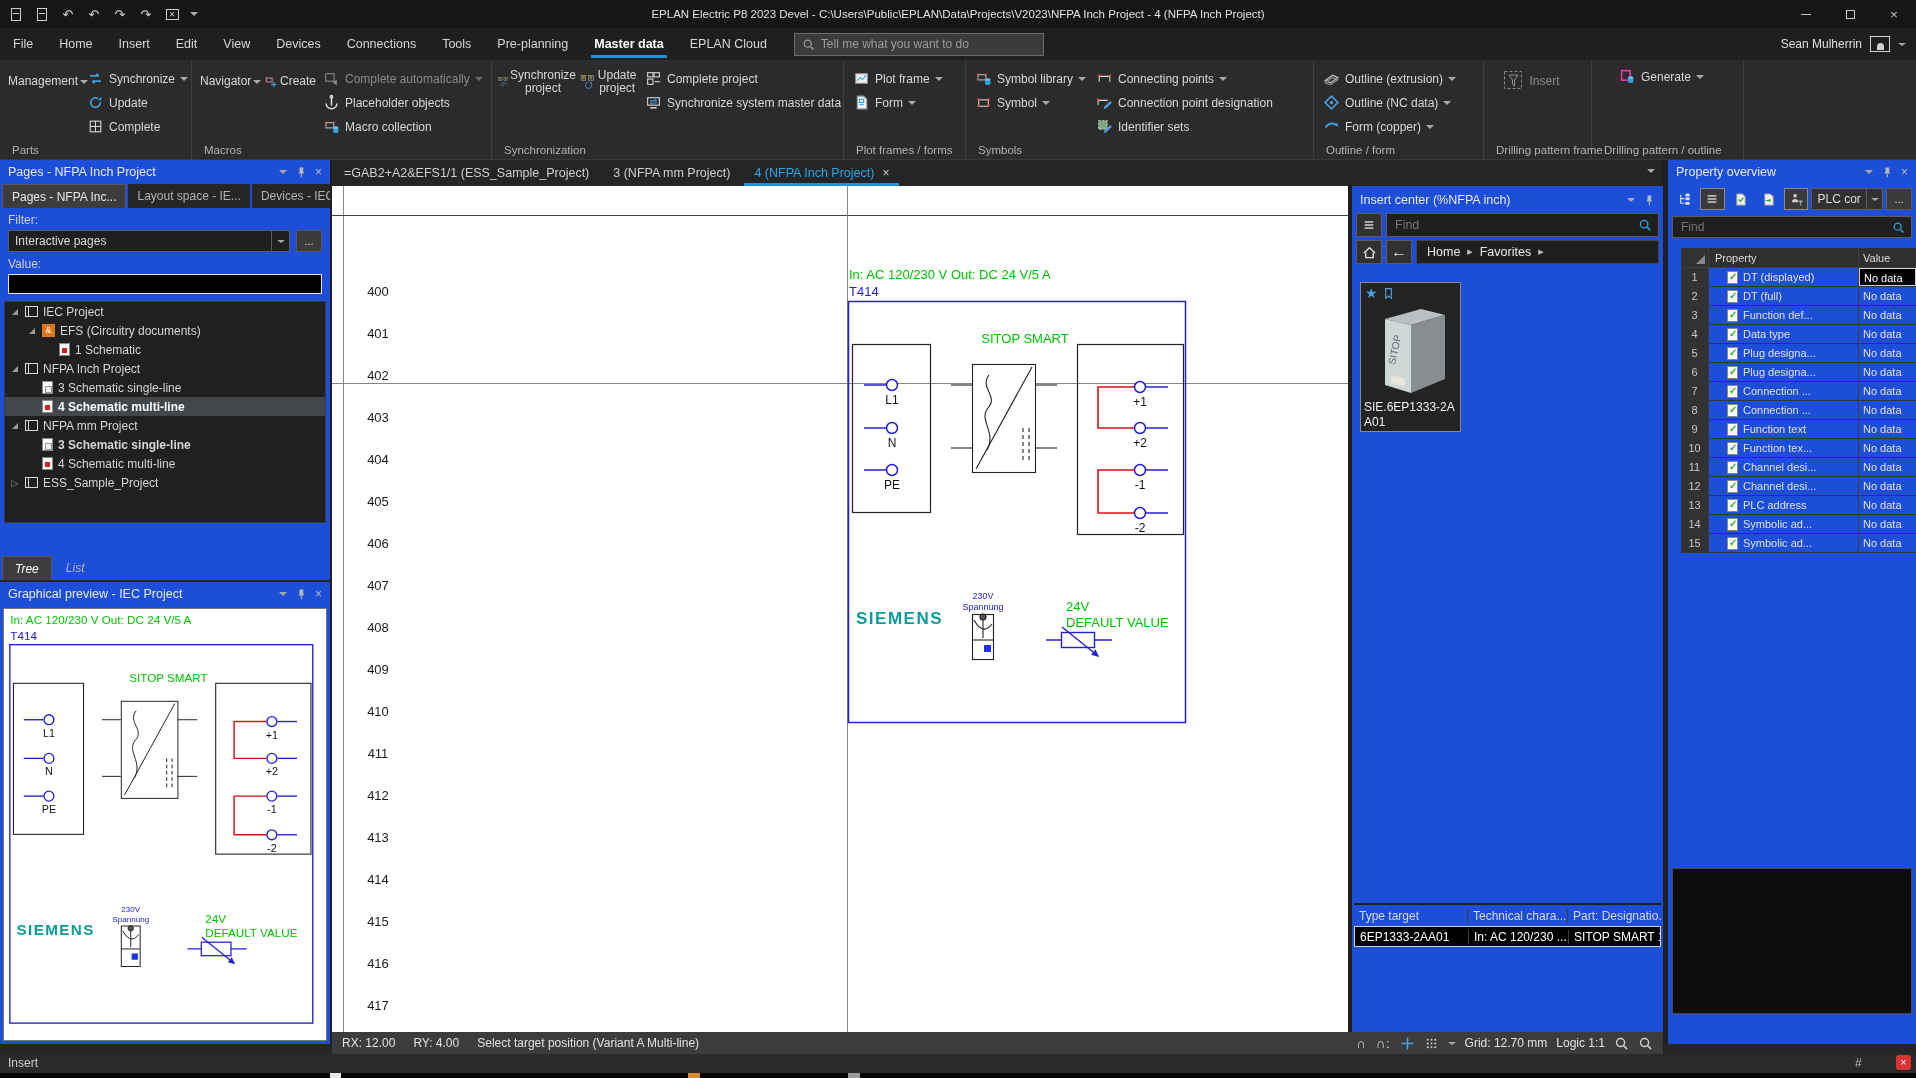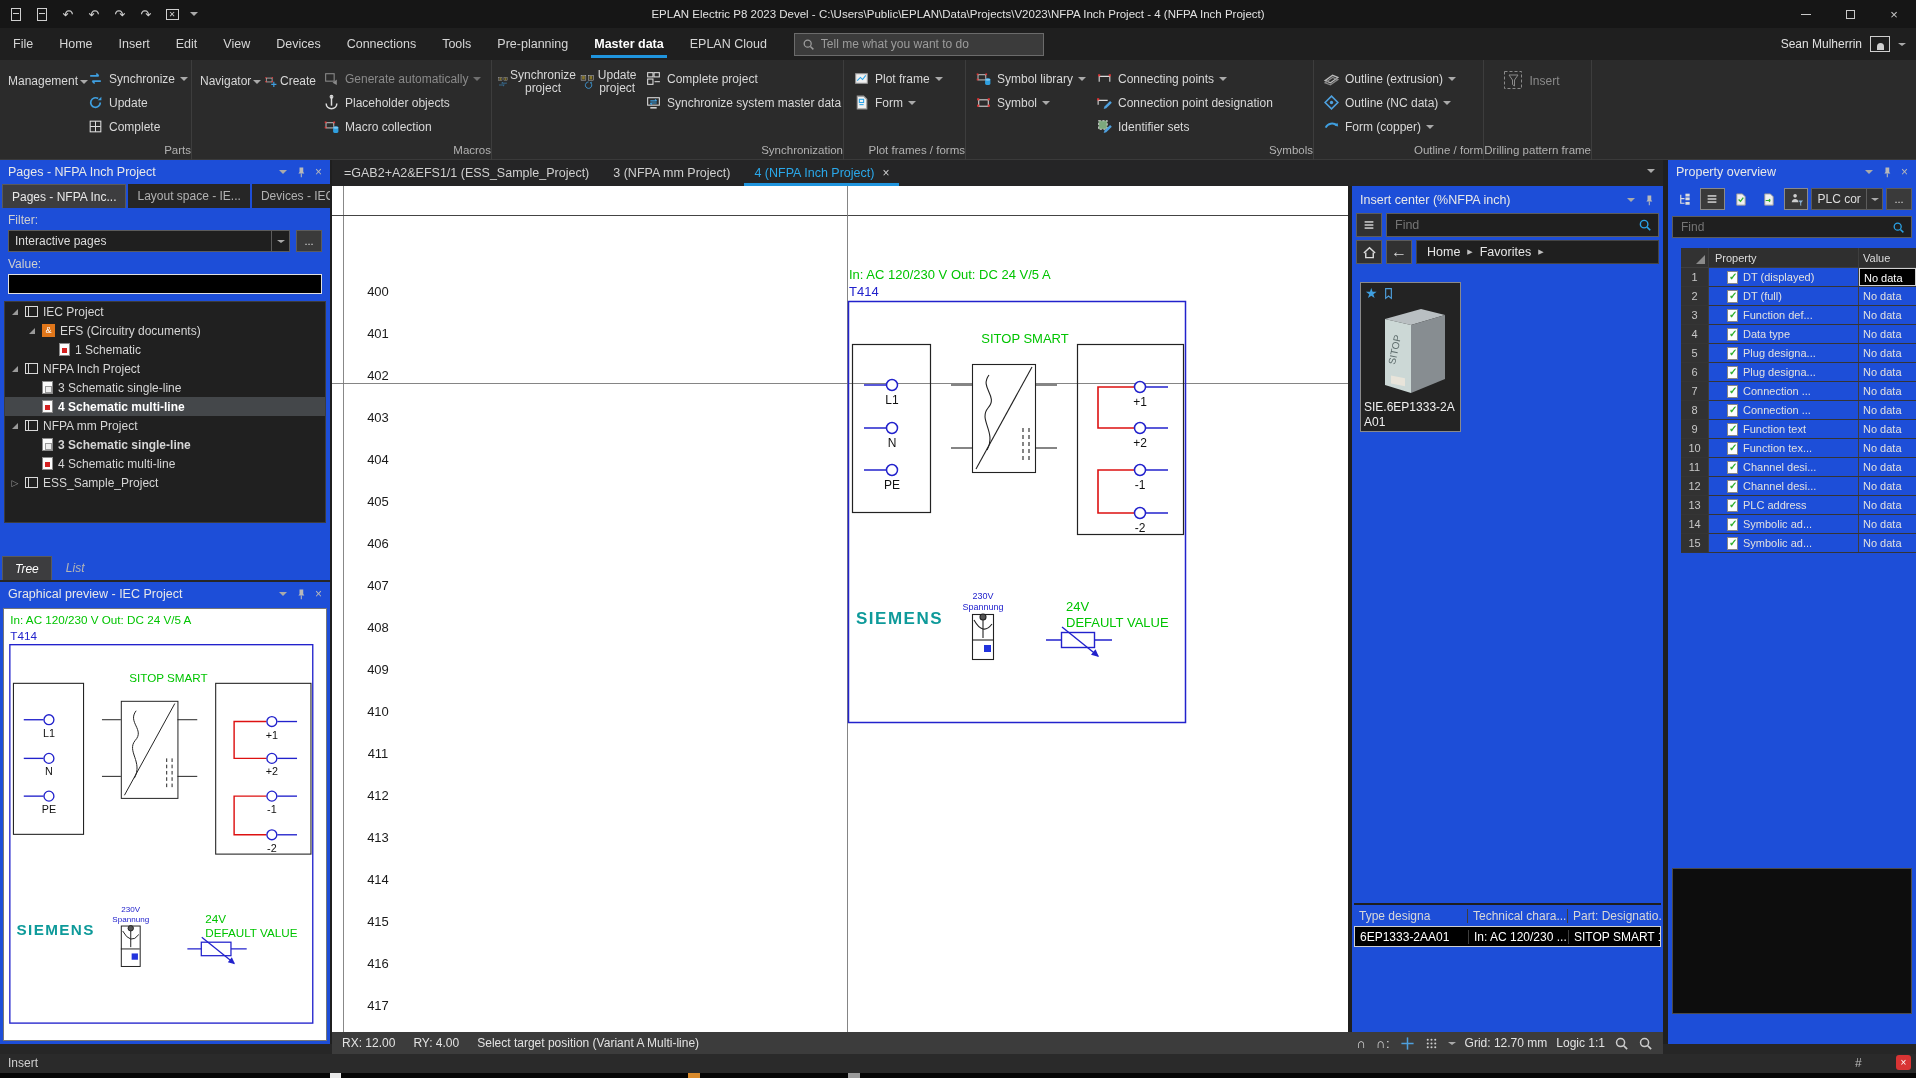--- a/index.html
+++ b/index.html
@@ -23,21 +23,21 @@
   .mtab.active{color:#fff;font-weight:bold;}
   .mtab.active::after{content:"";position:absolute;left:10px;right:10px;bottom:2px;height:3px;background:#1f94dd;}
   .tellme{margin-left:14px;width:250px;height:23px;background:#3b3b3b;border:1px solid #6b6b6b;display:flex;align-items:center;gap:6px;padding:0 7px;color:#9c9c9c;font-size:12px;}
   .userarea{position:absolute;right:10px;top:0;height:32px;display:flex;align-items:center;gap:8px;font-size:12px;color:#e0e0e0;}
   .uicon{width:20px;height:16px;border:1px solid #cfcfcf;display:flex;align-items:flex-end;justify-content:center;}
   .uicon i{width:7px;height:7px;border-radius:50% 50% 0 0;background:#cfcfcf;margin-bottom:1px;}
   
   .ribbon{position:absolute;left:0;top:60px;width:1916px;height:100px;background:#2b2b2b;border-bottom:1px solid #3a3a3a;display:flex;}
   .rgroup{height:100px;border-right:1px solid #3d3d3d;display:flex;flex-direction:column;}
   .rgc{flex:1;display:flex;align-items:flex-start;padding:5px 6px 0 6px;gap:4px;}
-  .rgl{height:17px;text-align:right;font-size:11.5px;color:#b2b2b2;line-height:15px;white-space:nowrap;}
+  .rgl{height:17px;text-align:left;font-size:11.5px;color:#b2b2b2;line-height:15px;white-space:nowrap;padding-left:12px;}
   .bigbtn{display:flex;align-items:center;width:74px;padding-top:3px;gap:2px;}
   .bigbtn .blabel{font-size:12px;color:#d8d8d8;text-align:center;line-height:13px;white-space:pre-line;}
   .stack{display:flex;flex-direction:column;gap:1px;padding-top:2px;}
   .sbtn{display:flex;align-items:center;gap:5px;height:23px;font-size:12px;color:#d8d8d8;white-space:nowrap;padding:0 3px;}
   .sbtn.disabled,.bigbtn.disabled .blabel{color:#8a8a8a;}
   .caret{width:0;height:0;border-left:4px solid transparent;border-right:4px solid transparent;border-top:4px solid #aaa;display:inline-block;}
   .caret.dis{border-top-color:#6f6f6f;}
   .ri{width:17px;height:17px;flex:0 0 auto;}
   .ri-big{width:27px;height:27px;}
   
@@ -434,21 +434,21 @@
               <path d="M19 14v10M14 19h10" stroke="#3f9fe0" stroke-width="2.2"></path>
             </svg>
           <span class="blabel">Create</span>
         </div>
         <div class="stack">
           <div class="sbtn disabled">
               <svg class="ri" viewBox="0 0 16 16">
                 <rect x="2.5" y="3.5" width="8" height="7" fill="none" stroke="#8a8a8a"></rect>
                 <path d="M9 12l4-3v5z" fill="#8a8a8a"></path>
               </svg>
-              <span>Generate automatically</span>
+              <span>Complete automatically</span>
               <span class="caret dis"></span>
             </div>
           <div class="sbtn">
               <svg class="ri">
                 <use href="#i-anchor"></use>
               </svg>
               <span>Placeholder objects</span>
             </div>
           <div class="sbtn">
               <svg class="ri" viewBox="0 0 16 16">
@@ -612,20 +612,33 @@
           <svg class="ri-big" viewBox="0 0 27 27">
               <rect x="3.5" y="3.5" width="17" height="17" fill="none" stroke="#8a8a8a" stroke-dasharray="3 2"></rect>
               <path d="M8 7h9l-3.5 5v6l-2-1.5V12z" fill="none" stroke="#8a8a8a"></path>
             </svg>
           <span class="blabel">Insert</span>
         </div>
       </div>
       <div class="rgl">Drilling pattern frame</div>
     </div>
 
+    <div class="rgroup" style="width:152px">
+      <div class="rgc">
+        <div class="sbtn" style="margin-left:18px">
+            <svg class="ri" viewBox="0 0 16 16">
+              <rect x="2.5" y="2.5" width="8" height="9" fill="none" stroke="#e0399f" stroke-width="1.6"></rect>
+              <use href="#i-cyl" x="6" y="6" width="10" height="10"></use>
+            </svg>
+            <span>Generate</span>
+            <span class="caret"></span>
+          </div>
+      </div>
+      <div class="rgl">Drilling pattern / outline</div>
+    </div>
   </div>
 
   <div class="panel" style="left:0;top:160px;width:330px;height:420px">
     <div class="ptitle">
       <span>Pages - NFPA Inch Project</span>
         <span class="sp"></span>
       <span class="caret"></span>
       <svg class="ri" style="width:12px;height:12px">
           <use href="#i-pin"></use>
         </svg>
@@ -850,21 +863,21 @@
         <polygon points="24,20 60,10 84,16 50,26" fill="#b9bfc2"></polygon>
         <polygon points="50,26 84,16 84,80 50,94" fill="#878d91"></polygon>
         <polygon points="24,20 50,26 50,94 24,86" fill="#ccd8d6"></polygon>
         <rect x="30" y="70" width="14" height="8" fill="#e8e4da" transform="skewY(12)"></rect>
         <text x="34" y="66" font-size="10" fill="#5c6b6b" transform="rotate(-78 34 66)">SITOP</text>
       </svg>
       <div class="cap">SIE.6EP1333-2AA01</div>
     </div>
     <div class="ictable">
       <div class="hr" id="ic-headers">
-          <span class="c1">Type designa</span>
+          <span class="c1">Type target</span>
           <span class="c2">Technical chara...</span>
           <span class="c3">Part: Designatio...</span>
         </div>
       <div class="dr" id="ic-row">
           <span class="c1">6EP1333-2AA01</span>
           <span class="c2">In: AC 120/230 ...</span>
           <span class="c3">SITOP SMART 12...</span>
         </div>
     </div>
   </div>

